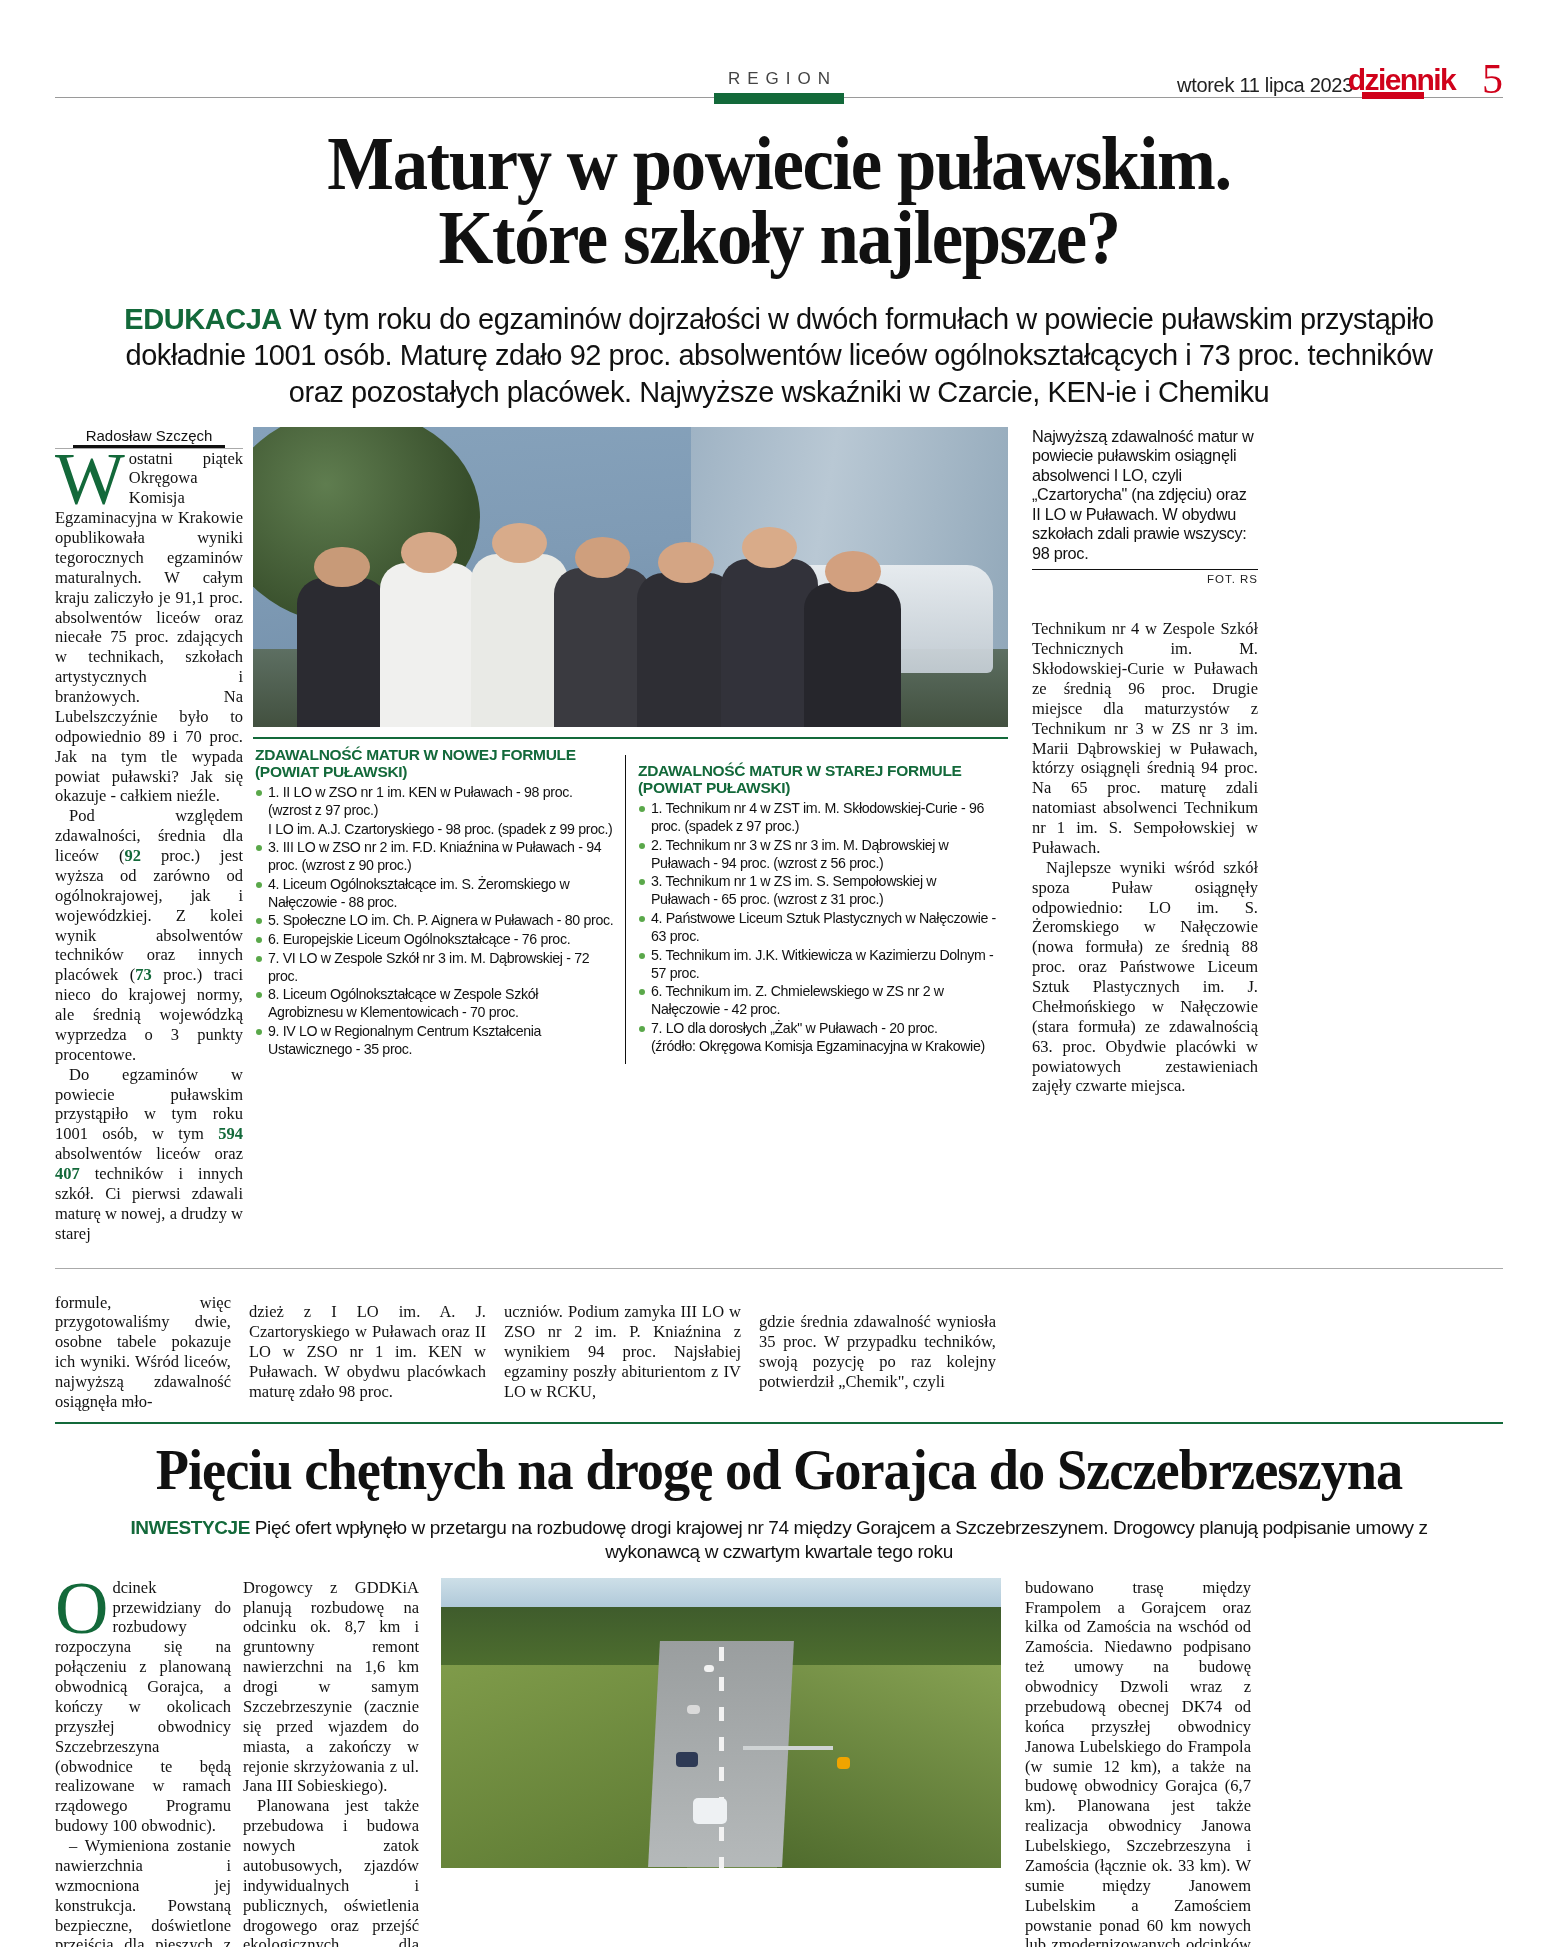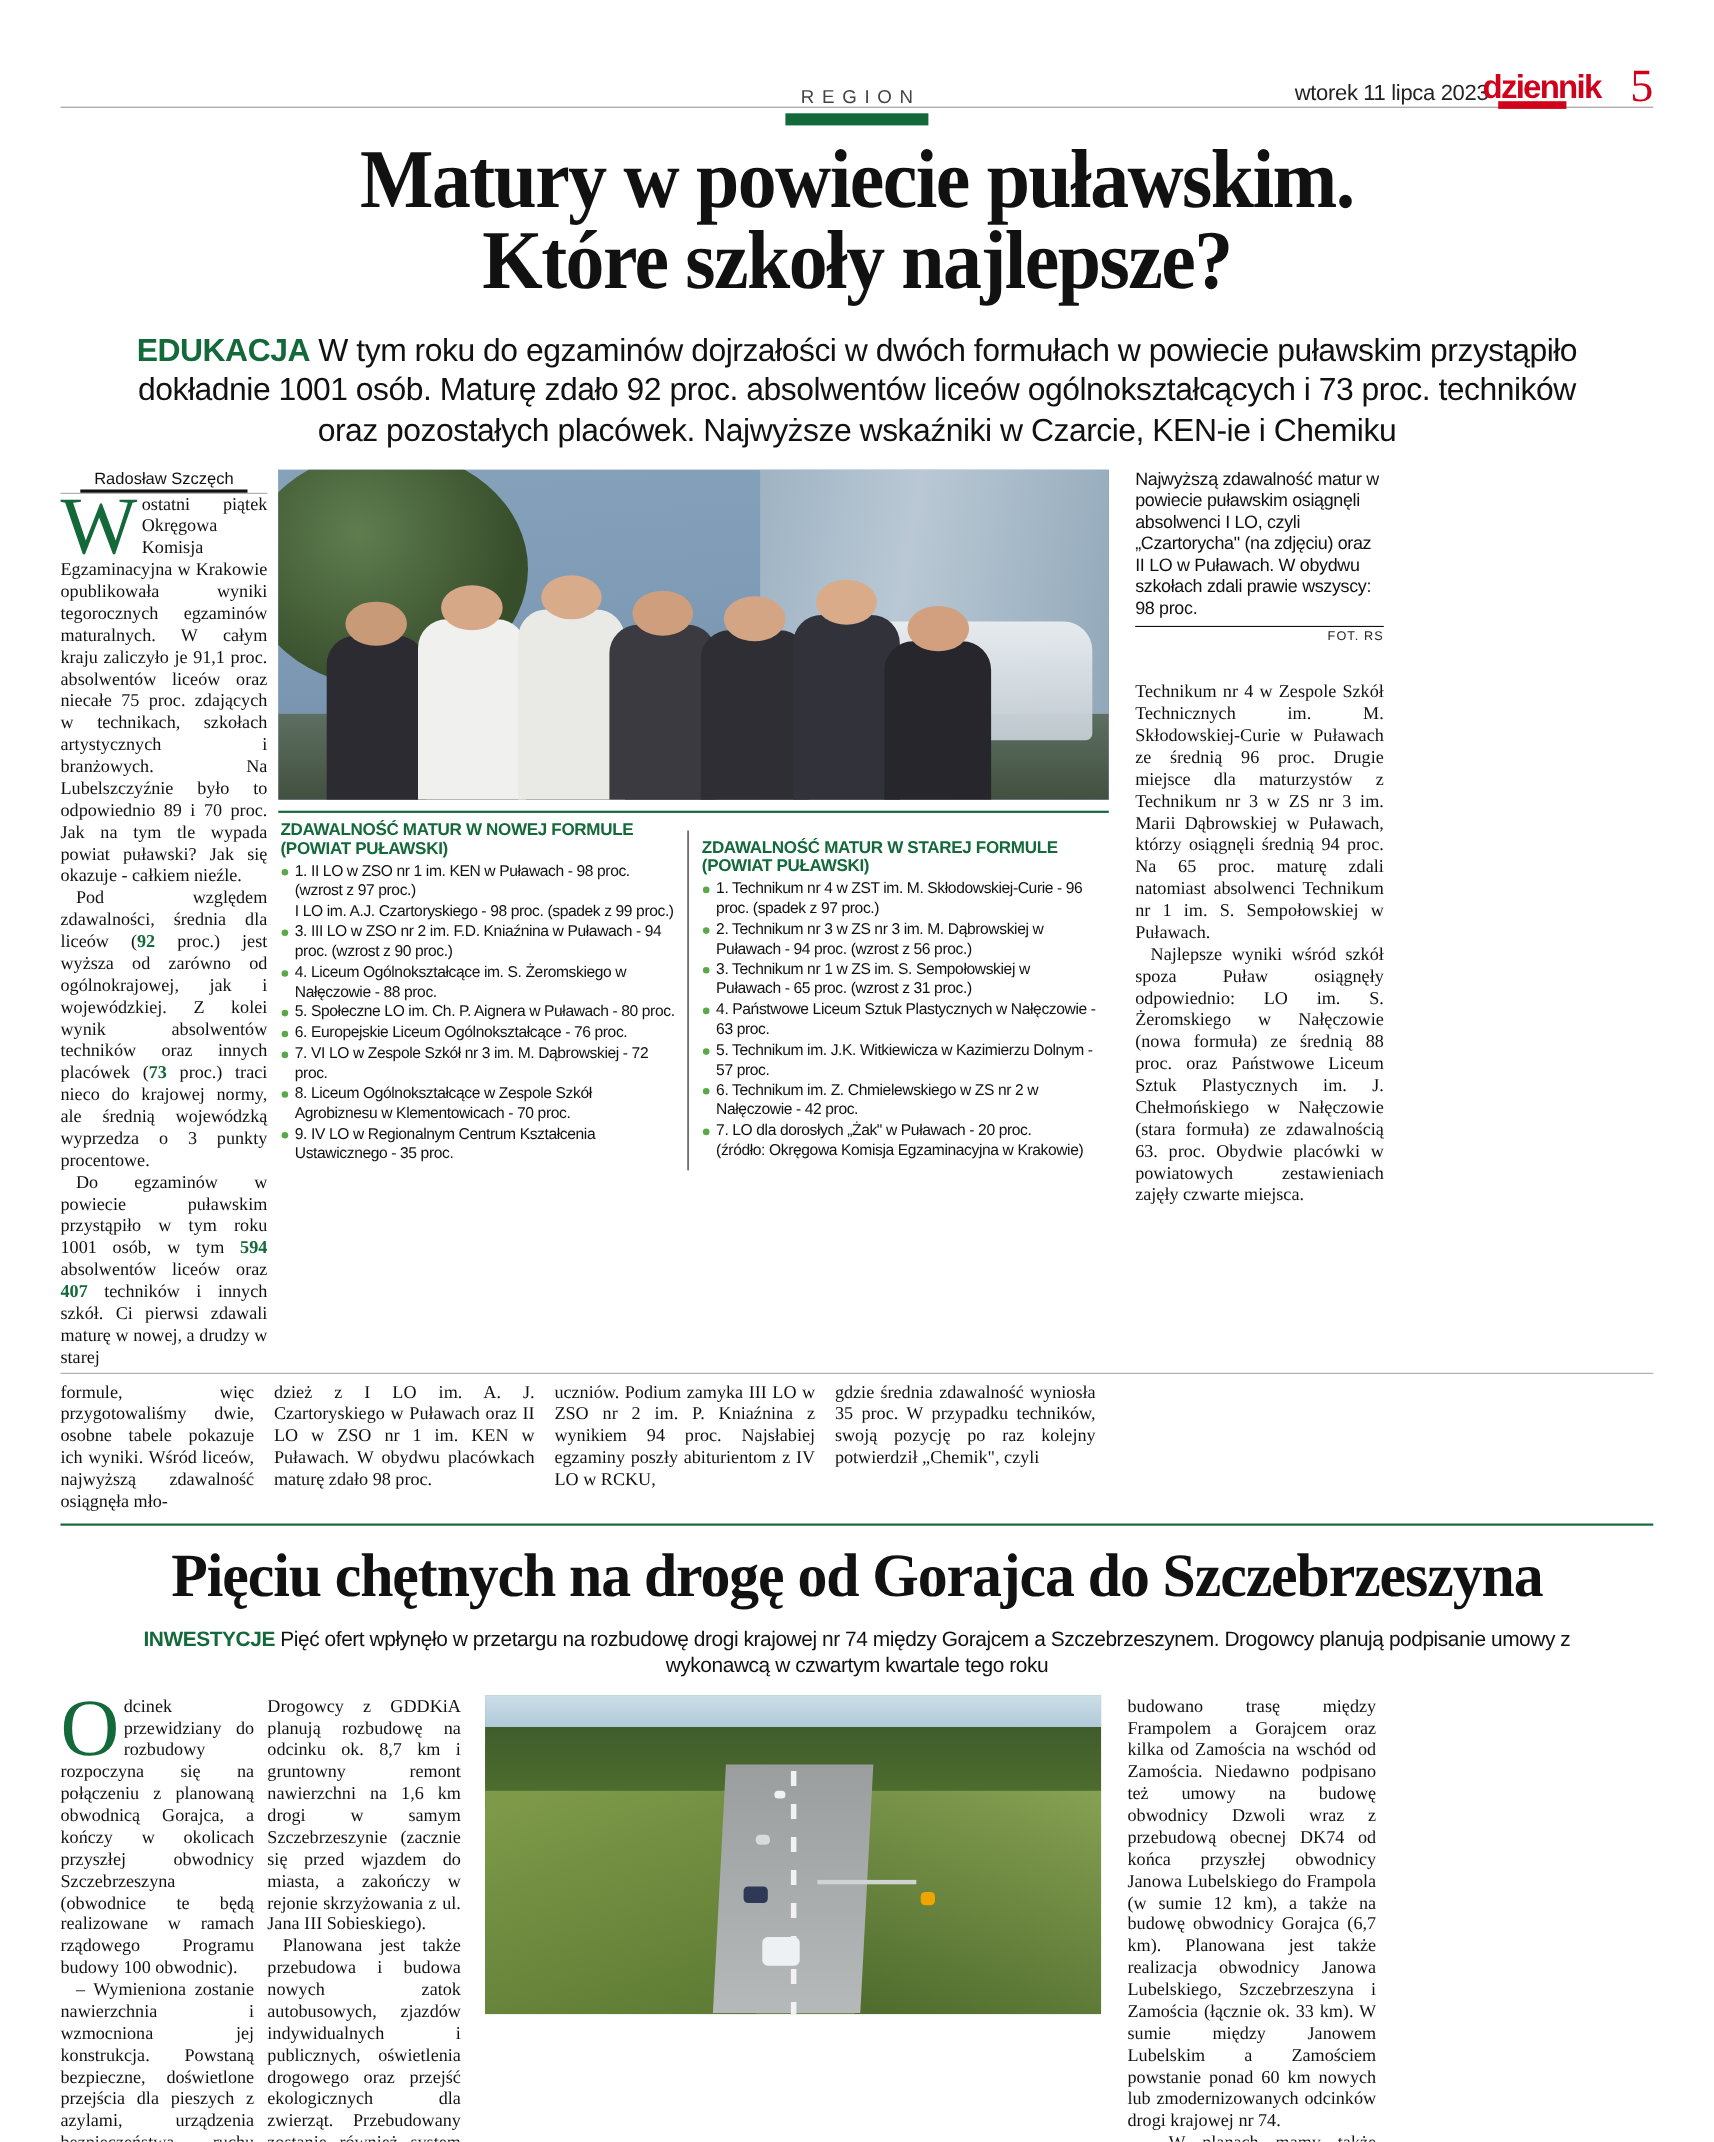--- a/index.html
+++ b/index.html
@@ -9,21 +9,21 @@
     background: #ffffff;
     font-family: "Liberation Serif", serif;
     color: #111;
     overflow: hidden;
   }
   .page { position: relative; width: 1558px; height: 1947px; padding: 0 55px; }
 
   
   .topbar { position: relative; height: 56px; margin-top: 56px; }
   .topbar .rule { position: absolute; left: 0; right: 0; top: 41px; height: 1px; background: #9a9a9a; }
-  .kicker-wrap { position: absolute; left: 50%; transform: translateX(-50%); top: 23px; text-align: center; }
+  .kicker-wrap { position: absolute; left: 50%; transform: translateX(-50%); top: 13px; text-align: center; }
   .kicker { font-family: "Liberation Sans", sans-serif; font-size: 17px; letter-spacing: 7px;
             color: #444; font-weight: 400; padding-left: 7px; }
   .kicker-bar { width: 130px; height: 11px; background: #13693a; margin: 4px auto 0; }
   .dateline { position: absolute; right: 150px; top: 18px; font-family: "Liberation Sans", sans-serif;
               font-size: 20px; color: #222; letter-spacing: -0.3px; }
   .brand { position: absolute; right: 48px; top: 9px; font-family: "Liberation Sans", sans-serif;
            font-weight: 700; font-size: 30px; color: #d0021b; letter-spacing: -1.6px; line-height: 1; }
   .brand .sub { display: block; width: 62px; height: 7px; background: #d0021b; margin-top: -3px;
                 margin-left: 14px; }
   .pagenum { position: absolute; right: 0; top: 2px; font-family: "Liberation Serif", serif;
@@ -94,21 +94,21 @@
 
   .sidenote { font-family: "Liberation Sans", sans-serif; font-size: 16.3px; line-height: 1.2;
               letter-spacing: -0.3px; }
   .fotcred { font-family: "Liberation Sans", sans-serif; font-size: 11.5px; text-align: right;
              letter-spacing: 1px; border-top: 1px solid #111; margin-top: 6px; padding-top: 3px; color:#222; }
   .side-body { font-family: "Liberation Serif", serif; font-size: 16.5px; line-height: 1.205;
                text-align: justify; hyphens: auto; }
   .side-body p { margin: 0; text-indent: 14px; }
   .side-body p.noind { text-indent: 0; }
 
-  .a1-bot { display: flex; margin-top: 4px; border-top: 1px solid #aaa; padding-top: 7px; }
+  .a1-bot { display: flex; margin-top: 24px; border-top: 1px solid #aaa; padding-top: 24px; align-items: center; }
   .a1-bot .c { flex: 0 0 188px; width: 188px; padding-right: 12px; }
   .a1-bot .c + .c { border-left: 0; }
   .a1-bot .c:nth-child(n+2) { padding-left: 6px; }
   .a1-bot .c.wide { flex: 0 0 255px; width: 255px; }
 
   .endrule { border-top: 2px solid #13693a; margin-top: 10px; }
 
   
   h1.head2 { font-family: "Liberation Serif", serif; font-weight: 700; font-size: 56px;
              text-align: center; margin: 14px 0 0; letter-spacing: -1px;

